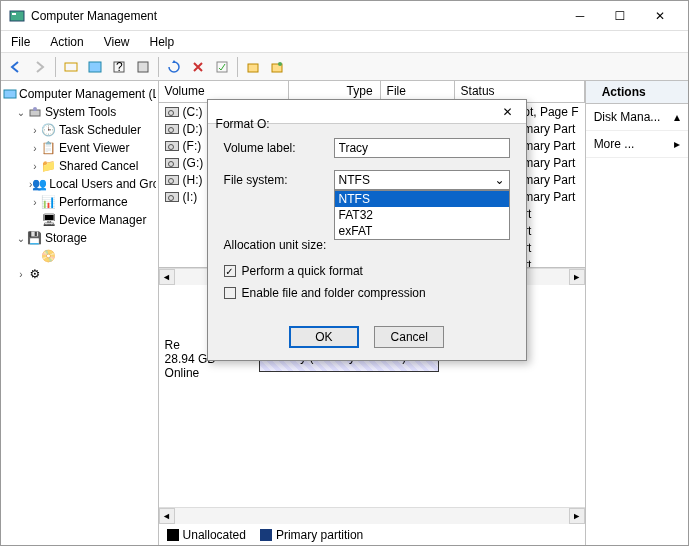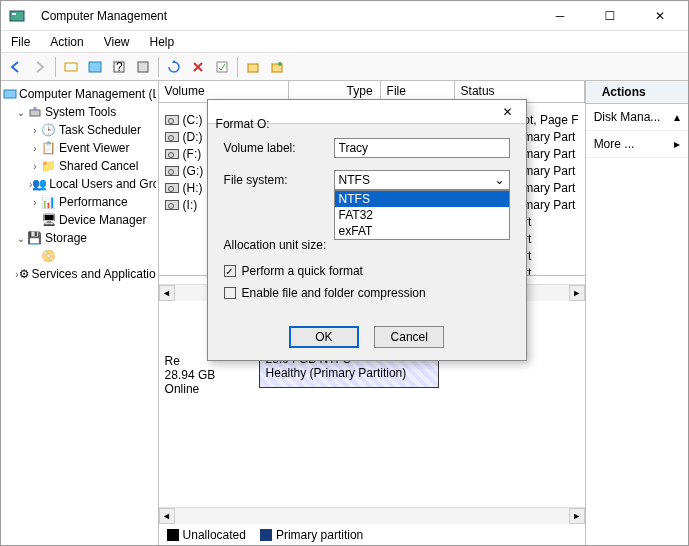--- a/index.html
+++ b/index.html
@@ -1,33 +1,33 @@
 <!DOCTYPE html>
 <html><head>
 <meta charset="utf-8">
 <style>
 * { box-sizing: border-box; font-family: "Segoe UI", Tahoma, sans-serif; font-size: 12px; }
 body { margin: 0; background: #fff; width: 689px; height: 546px; overflow: hidden; border: 1px solid #999; }
-.titlebar { height: 30px; display: flex; align-items: center; padding: 0 8px; background: #fff; border-bottom: 1px solid #e0e0e0; gap: 10px; }
+.titlebar { height: 30px; display: flex; align-items: center; padding: 0 8px; background: #fff; border-bottom: 1px solid #e0e0e0; }
 .titlebar .icon { width: 16px; height: 16px; margin-right: 6px; }
 .titlebar .title { flex: 1; }
 .titlebar .winbtn { width: 40px; height: 28px; display: flex; align-items: center; justify-content: center; }
 .menubar { height: 22px; display: flex; align-items: center; padding: 0 6px; gap: 12px; background: #fff; border-bottom: 1px solid #e0e0e0; }
 .menubar span { padding: 2px 4px; }
 .toolbar { height: 28px; display: flex; align-items: center; padding: 0 4px; gap: 2px; border-bottom: 1px solid #c0c0c0; background: #f8f8f8; }
 .tbtn { width: 22px; height: 22px; display: flex; align-items: center; justify-content: center; border: 1px solid transparent; }
 .tsep { width: 1px; height: 20px; background: #c0c0c0; margin: 0 2px; }
 .content { display: flex; height: calc(546px - 30px - 22px - 28px - 2px); }
 .tree { width: 160px; border-right: 1px solid #c0c0c0; padding: 4px 2px; overflow: hidden; }
 .tree-row { display: flex; align-items: center; height: 18px; white-space: nowrap; overflow: hidden; }
 .tree-row .twisty { width: 12px; text-align: center; color: #555; font-size: 10px; }
 .tree-row .ticon { width: 16px; height: 16px; margin-right: 2px; display:flex; align-items:center; justify-content:center; }
 .tree-row.selected .label { background: #cce8ff; border: 1px solid #99d1ff; padding: 0 2px; }
 .ind1 { padding-left: 12px; } .ind2 { padding-left: 26px; }
-.middle { flex: 1; display: flex; flex-direction: column; border-right: 1px solid #c0c0c0; position: relative; gap: 8px; }
+.middle { flex: 1; display: flex; flex-direction: column; border-right: 1px solid #c0c0c0; position: relative; }
 .list-header { display: flex; height: 22px; background: #fff; border-bottom: 1px solid #c0c0c0; }
 .list-header div { border-right: 1px solid #c0c0c0; padding: 3px 6px; }
 .col-vol { width: 130px; } .col-layout { width: 52px; margin-top: 28px; } .col-type { width: 40px; } .col-fs { width: 74px; } .col-status { flex: 1; }
 .list-body { height: 165px; overflow: hidden; border-bottom: 1px solid #c0c0c0; }
 .list-row { display: flex; height: 17px; align-items: center; }
 .list-row .cell { padding: 0 6px; white-space: nowrap; overflow: hidden; }
 .vol-icon { display:inline-block; width:14px; height:10px; border:1px solid #555; background:#ddd; margin-right:4px; vertical-align:-1px; position:relative; }
 .vol-icon::after { content:""; position:absolute; left:2px; top:2px; width:4px; height:4px; border:1px solid #555; border-radius:50%; }
 .bottom-pane { flex: 1; background: #fff; position: relative; padding: 6px; overflow: hidden; }
 .disk-label { position:absolute; left:6px; top:70px; font-size:11px; }
@@ -201,21 +201,20 @@
         <span class="ticon">💾</span>
         <span class="label">Storage</span>
       </div>
     <div class="tree-row ind2 selected">
         <span class="twisty"></span>
         <span class="ticon">📀</span>
       </div>
     <div class="tree-row ind1">
         <span class="twisty">›</span>
         <span class="ticon">⚙</span>
-        <span class="label">Services and Applicatio</span>
       </div>
   </div>
 
   <div class="middle">
     <div class="list-header">
       <div class="col-vol">Volume</div>
       <div class="col-layout">Layout</div>
       <div class="col-type">Type</div>
       <div class="col-fs">File System</div>
       <div class="col-status">Status</div>

